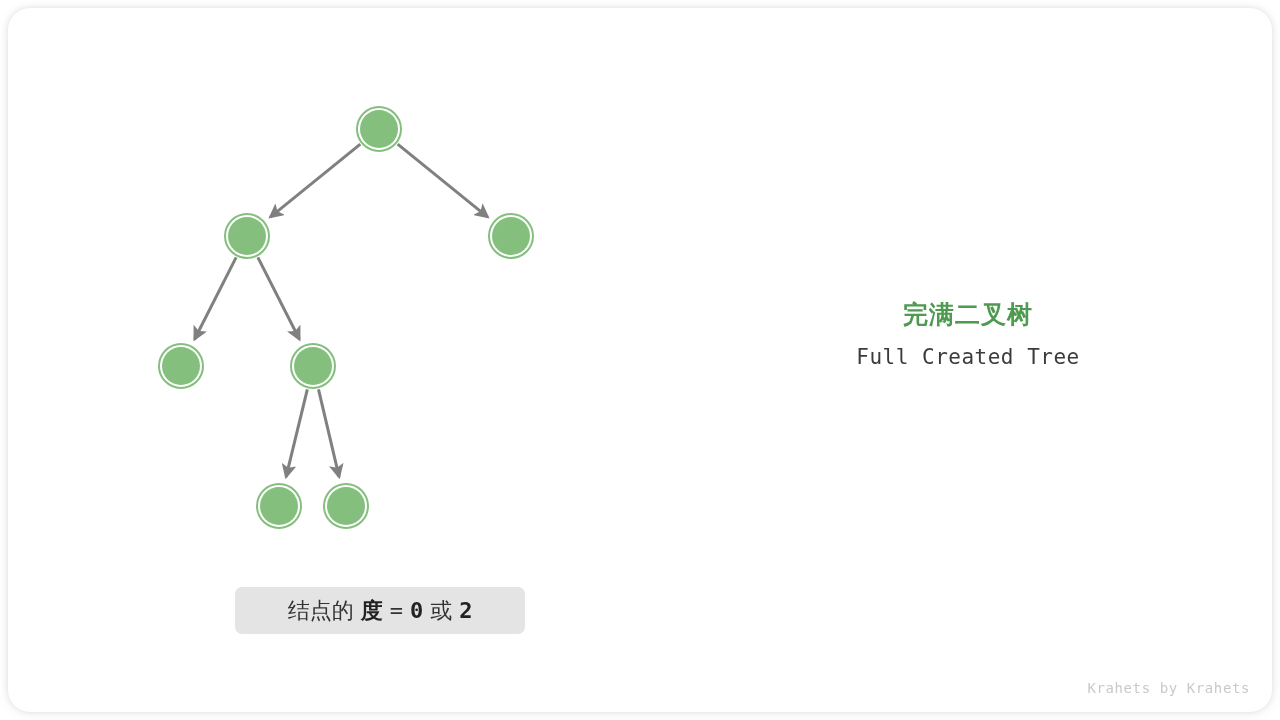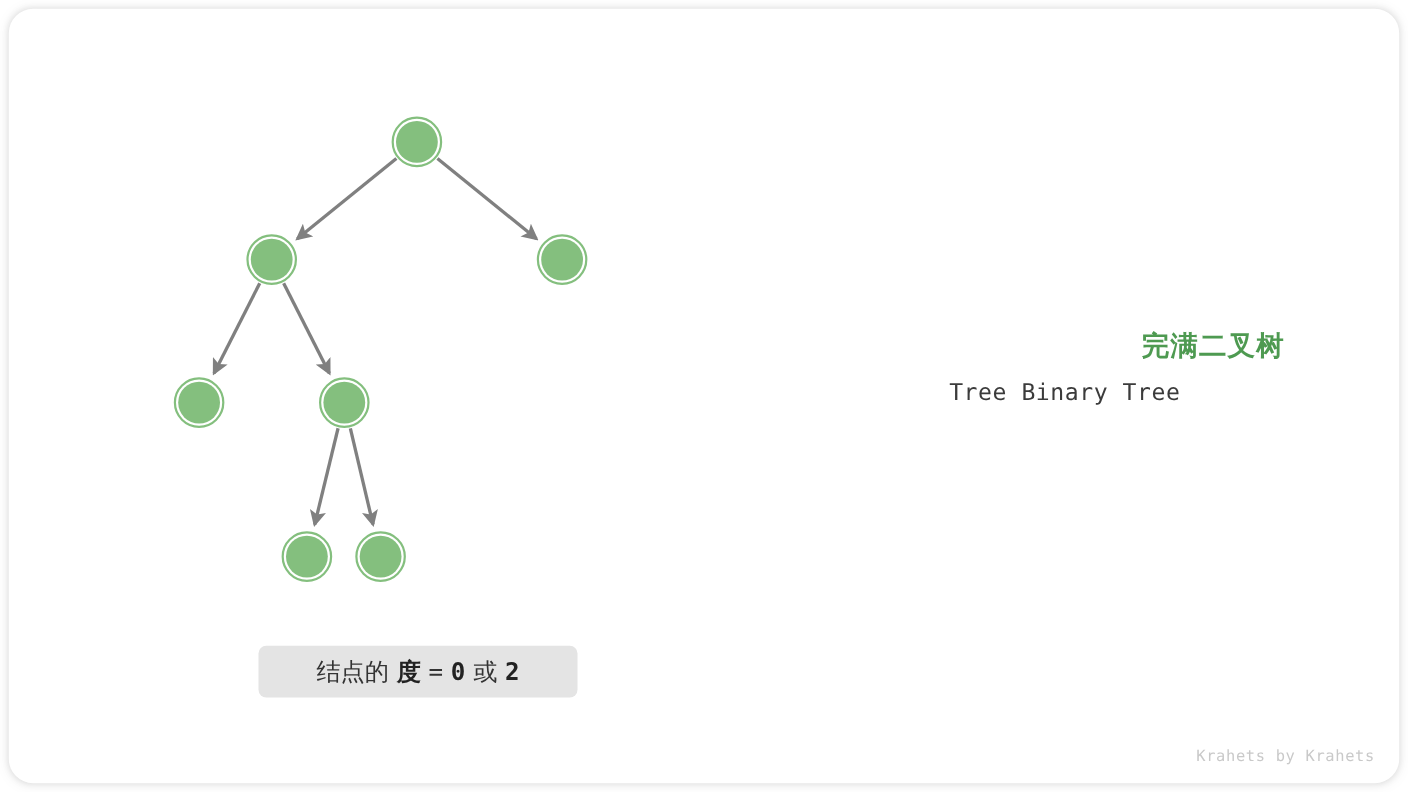--- a/index.html
+++ b/index.html
@@ -36,21 +36,21 @@
     top: 0;
     width: 1280px;
     height: 720px;
   }
   
   .title-zh {
     position: absolute;
     left: 768px;
     top: 298px;
     width: 400px;
-    text-align: right;
+    text-align: center;
     font-size: 25px;
     font-weight: bold;
     letter-spacing: 1px;
     color: #4e9a51;
     white-space: nowrap;
   }
   .title-en {
     position: absolute;
     left: 768px;
     top: 345px;
@@ -147,21 +147,21 @@
           <circle cx="279" cy="506" r="19" fill="#84bf7e"></circle>
         </g>
         <g>
           <circle cx="346" cy="506" r="22" fill="none" stroke="#84bf7e" stroke-width="2"></circle>
           <circle cx="346" cy="506" r="19" fill="#84bf7e"></circle>
         </g>
       </g>
   </svg>
 
   <div class="title-zh">完满二叉树</div>
-  <div class="title-en">Tree Binary Tree</div>
+  <div class="title-en">Full Created Tree</div>
 
   <div class="caption-box">
     <span class="caption-text" id="caption-text"><span>结点的</span><span class="sp"></span><span class="em">度</span><span class="sp"></span><span>=</span><span class="sp"></span><span class="em">0</span><span class="sp"></span><span>或</span><span class="sp"></span><span class="em">2</span></span>
   </div>
 
   <div class="credit">Krahets by Krahets</div>
 
 </div>
 
 </body></html>

